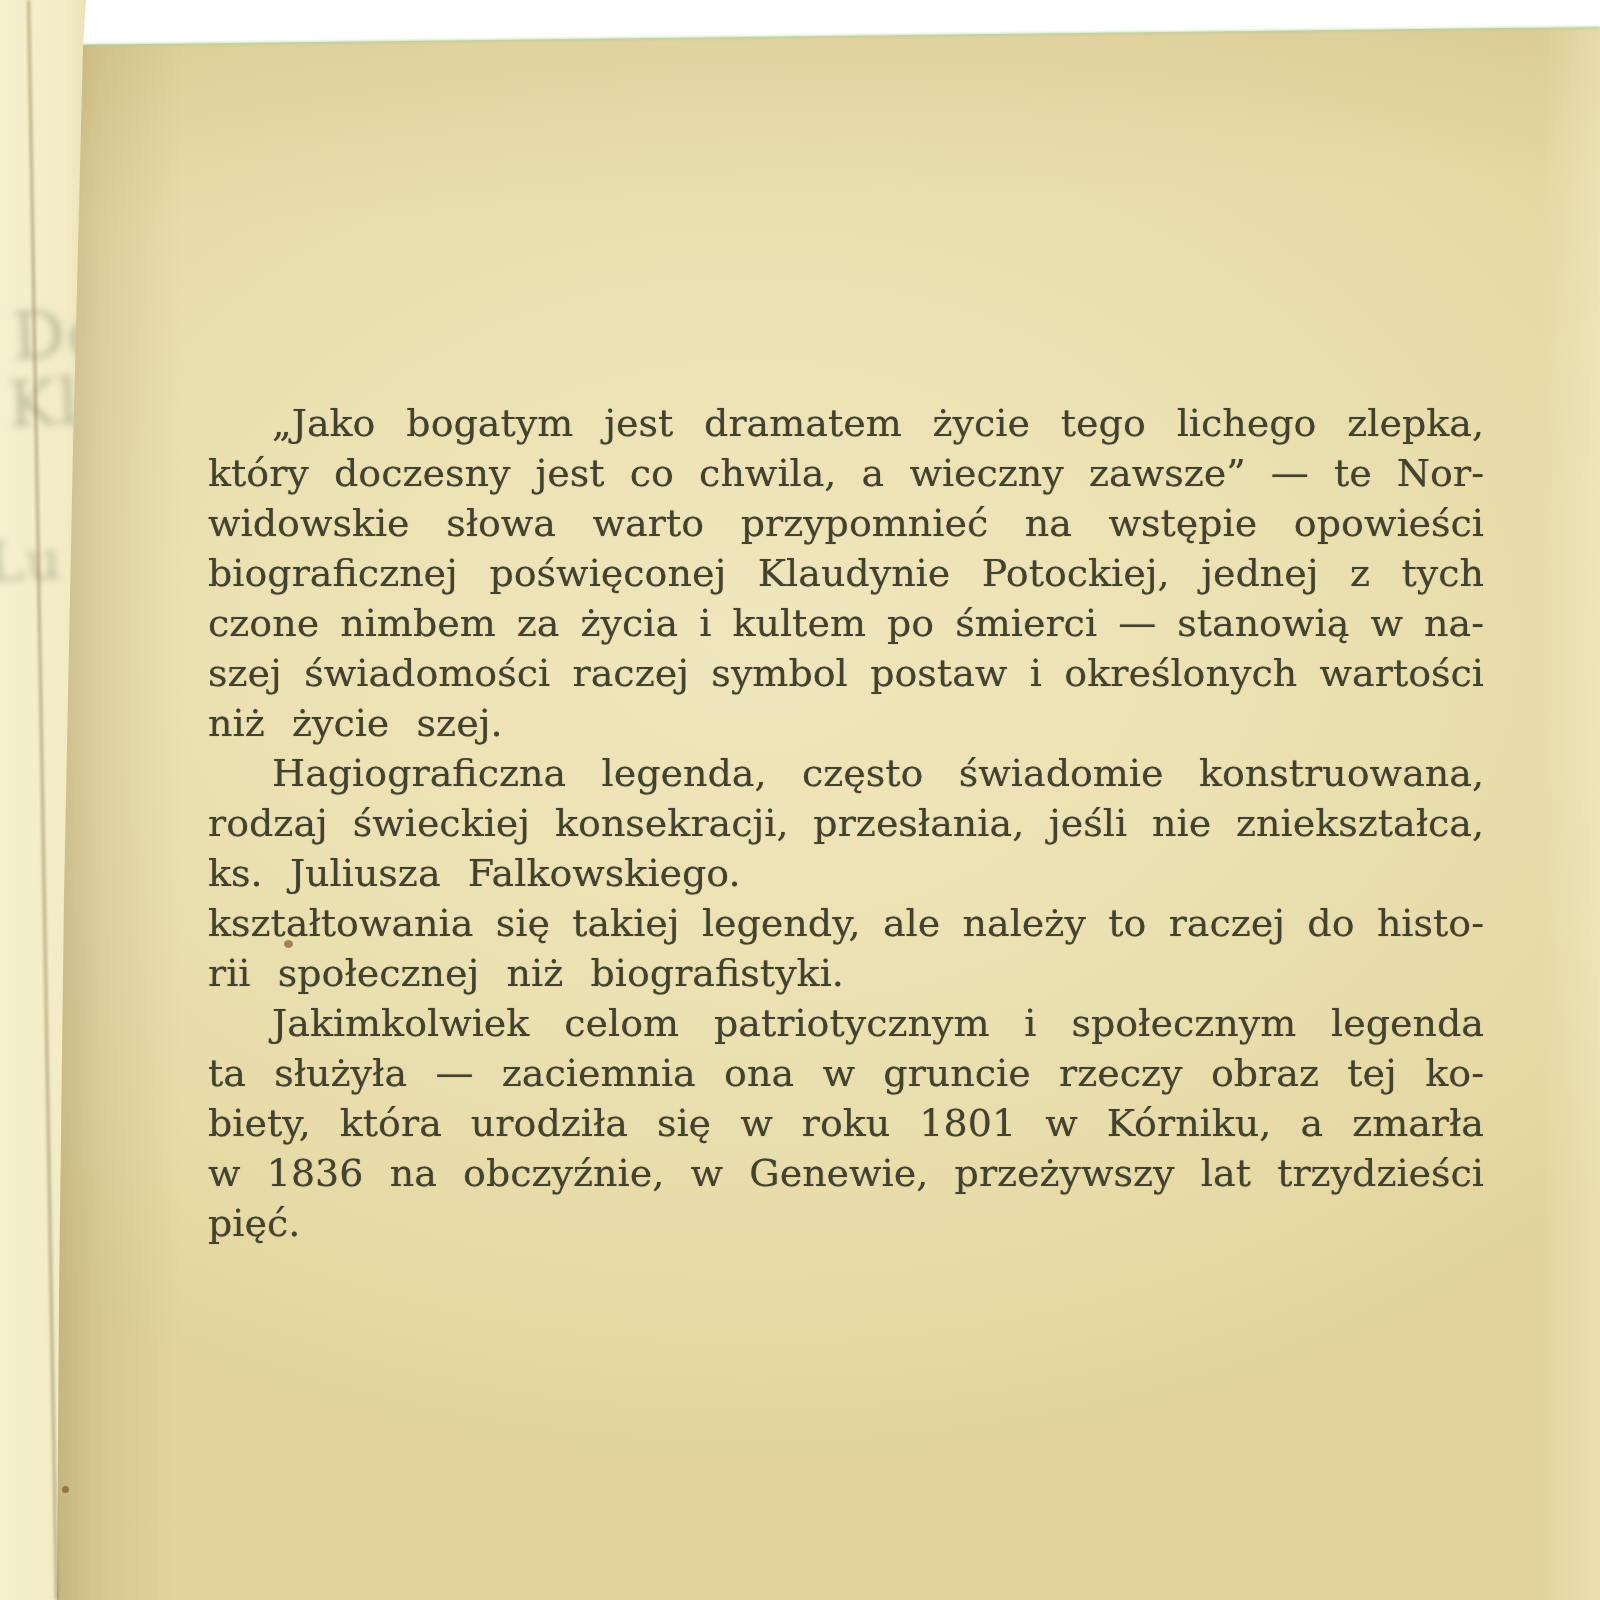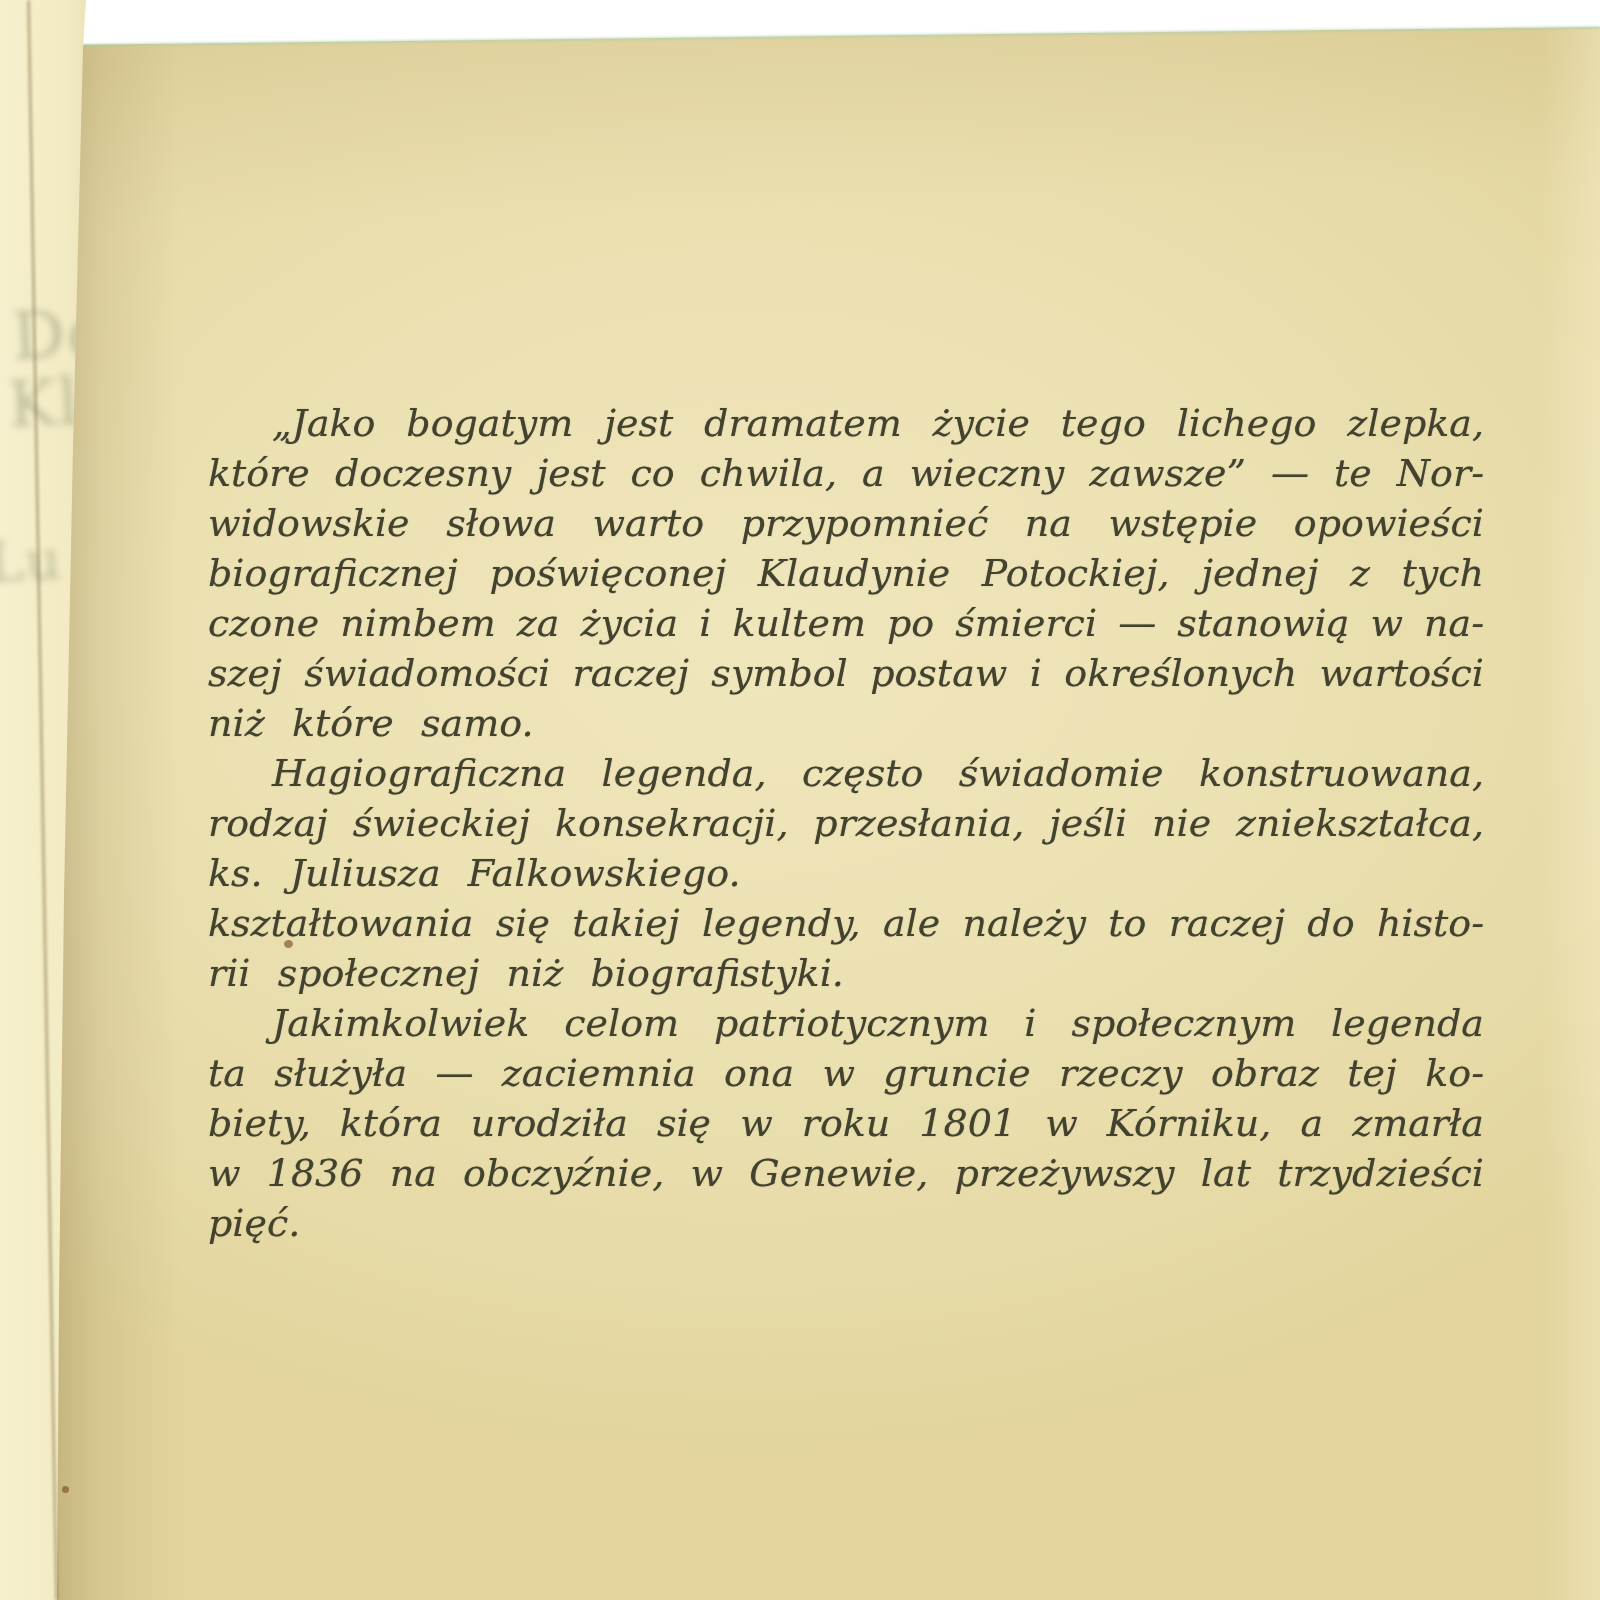--- a/index.html
+++ b/index.html
@@ -68,21 +68,20 @@
     transform: rotate(-0.67deg);
     filter: blur(1px);
   }
 
   
   .text-block {
     position: absolute; left: 208px; top: 398px; width: 1276px;
     color: #42422f;
     font-size: 38px;
     line-height: 50px;
-    font-style: italic;
     text-shadow: 0 0 1px rgba(66, 66, 47, 0.55);
   }
   .line {
     height: 50px;
     text-align: justify;
     text-align-last: justify;
   }
   .line.indent { text-indent: 64px; }
   .line.last { text-align-last: left; word-spacing: 0.40em; }
 
@@ -107,26 +106,26 @@
   <div class="ghost" style="left: 12px; top: 296px; font-size: 66px;">Do</div>
       <div class="ghost" style="left: 8px; top: 366px; font-size: 64px;">Kl</div>
       <div class="ghost" style="left: -12px; top: 530px; font-size: 54px;">Lu</div>
     </div>
 
   <div class="crease"></div>
 
   <div class="text-block">
 
   <div class="line indent">„Jako bogatym jest dramatem życie tego lichego zlepka,</div>
-      <div class="line">które doczesny jest co chwila, a wieczny zawsze” — te Nor-</div>
+      <div class="line">który doczesny jest co chwila, a wieczny zawsze” — te Nor-</div>
       <div class="line">widowskie słowa warto przypomnieć na wstępie opowieści</div>
       <div class="line">biograficznej poświęconej Klaudynie Potockiej, jednej z tych</div>
       <div class="line">czone nimbem za życia i kultem po śmierci — stanowią w na-</div>
       <div class="line">szej świadomości raczej symbol postaw i określonych wartości</div>
-      <div class="line last">niż które samo.</div>
+      <div class="line last">niż życie szej.</div>
       <div class="line indent">Hagiograficzna legenda, często świadomie konstruowana,</div>
       <div class="line">rodzaj świeckiej konsekracji, przesłania, jeśli nie zniekształca,</div>
       <div class="line last">ks. Juliusza Falkowskiego.</div>
       <div class="line">kształtowania się takiej legendy, ale należy to raczej do histo-</div>
       <div class="line last">rii społecznej niż biografistyki.</div>
       <div class="line indent">Jakimkolwiek celom patriotycznym i społecznym legenda</div>
       <div class="line">ta służyła — zaciemnia ona w gruncie rzeczy obraz tej ko-</div>
       <div class="line">biety, która urodziła się w roku 1801 w Kórniku, a zmarła</div>
       <div class="line">w 1836 na obczyźnie, w Genewie, przeżywszy lat trzydzieści</div>
       <div class="line last">pięć.</div>

